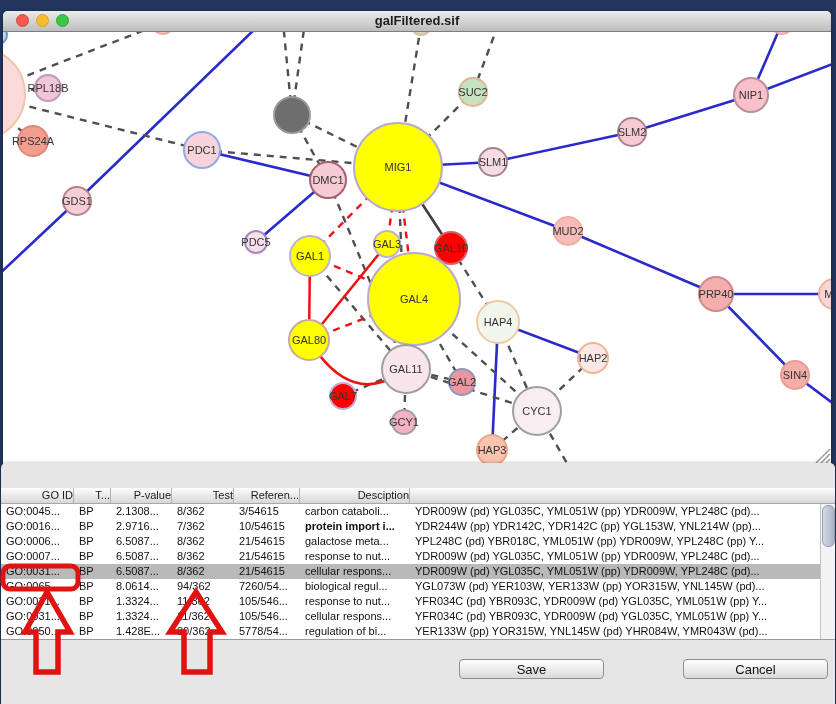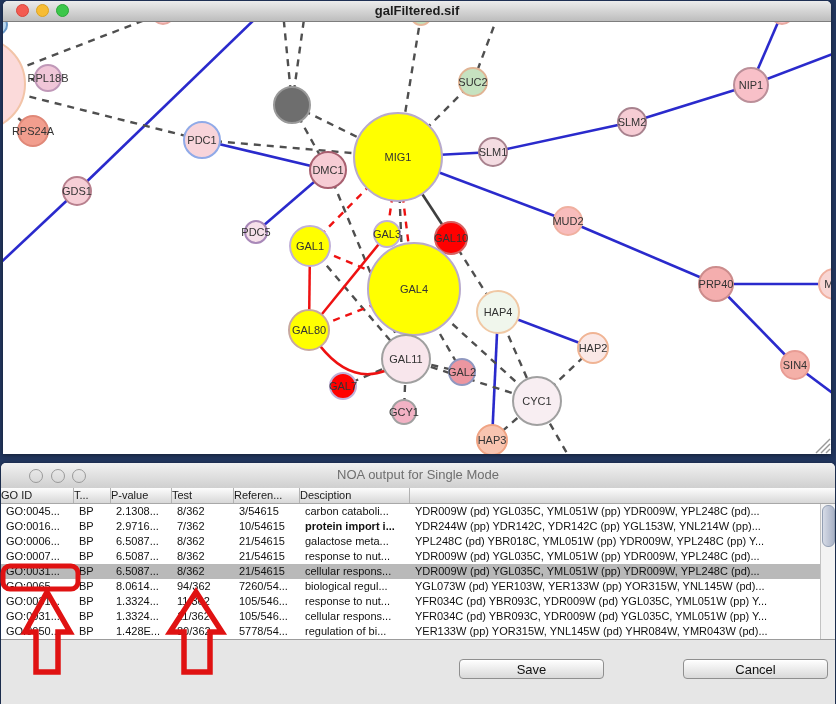--- a/index.html
+++ b/index.html
@@ -4,21 +4,21 @@
 <style>
   html,body{margin:0;padding:0;}
   body{
     width:836px;height:704px;position:relative;overflow:hidden;
     background:#22365e;
     font-family:"Liberation Sans","DejaVu Sans",sans-serif;
     -webkit-font-smoothing:antialiased;
   }
   .window{position:absolute;box-shadow:0 1px 4px rgba(0,0,0,.45);}
   
-  .net-window{left:3px;top:1px;width:828px;height:453px;border-radius:5px 5px 0 0;background:#fff;}
+  .net-window{left:3px;top:11px;width:828px;height:453px;border-radius:5px 5px 0 0;background:#fff;}
   .titlebar{
     position:relative;height:20px;border-radius:5px 5px 0 0;
     background:linear-gradient(#ececec,#bdbdbd);
     border-bottom:1px solid #7e7e7e;
   }
   .titlebar .title{
     position:absolute;left:0;right:0;top:2px;text-align:center;
     font-size:13px;font-weight:bold;color:#1d1d1d;
   }
   .tl{position:absolute;top:3px;width:13px;height:13px;border-radius:50%;box-sizing:border-box;}
@@ -33,21 +33,21 @@
   }
   .noa-titlebar .title{
     position:absolute;left:0;right:0;top:4px;text-align:center;
     font-size:13px;color:#6f6f6f;
   }
   .gl{position:absolute;top:6px;width:14px;height:14px;border-radius:50%;
       box-sizing:border-box;border:1.5px solid #9a9a9a;background:transparent;}
   .noa-table{position:absolute;left:0;top:25px;width:834px;height:151px;background:#fff;border-bottom:1px solid #9c9c9c;}
   .thead{display:flex;height:15px;background:linear-gradient(#fdfdfd,#d7d7d7);border-bottom:1px solid #a8a8a8;}
   .th{box-sizing:border-box;border-right:1px solid #b2b2b2;font-size:11px;line-height:14px;
-      text-align:left;color:#1a1a1a;white-space:nowrap;overflow:hidden;flex:none;}
+      text-align:right;color:#1a1a1a;white-space:nowrap;overflow:hidden;flex:none;}
   .trow{display:flex;height:15px;background:#fff;}
   .trow.selected{background:#b9b9b9;}
   .td{box-sizing:border-box;flex:none;font-size:11px;line-height:15px;color:#111;
       white-space:nowrap;overflow:hidden;padding-left:5px;}
   .vscroll{position:absolute;right:0;top:16px;width:15px;height:135px;
       background:#f3f3f3;border-left:1px solid #c3c3c3;box-sizing:border-box;}
   .vthumb{margin:1px;width:11px;height:40px;border-radius:6px;border:1px solid #94a0b4;
       background:linear-gradient(90deg,#d6dbe6,#a9b2c6);}
   .btn{
     position:absolute;height:20px;width:145px;border:1px solid #8f8f8f;border-radius:4px;
@@ -186,26 +186,20 @@
       </svg>
     <svg width="828" height="432" viewBox="0 0 828 432" style="position:absolute;left:0;top:0;">
       <line x1="813" y1="431" x2="827" y2="417" stroke="#999" stroke-width="1.4"></line>
       <line x1="818" y1="431" x2="827" y2="422" stroke="#999" stroke-width="1.4"></line>
       <line x1="823" y1="431" x2="827" y2="427" stroke="#999" stroke-width="1.4"></line>
     </svg>
   </div>
 </div>
 
 <div class="window noa-window">
-  <div class="noa-titlebar">
-    <span class="gl" style="left:28px;"></span>
-    <span class="gl" style="left:50px;"></span>
-    <span class="gl" style="left:71px;"></span>
-    <div class="title">NOA output for Single Mode</div>
-  </div>
   <div class="noa-table">
     <div class="thead" id="thead">
         <div class="th" style="width: 73px;">GO ID</div>
         <div class="th" style="width: 37px;">T...</div>
         <div class="th" style="width: 61px;">P-value</div>
         <div class="th" style="width: 62px;">Test</div>
         <div class="th" style="width: 66px;">Referen...</div>
         <div class="th" style="width: 110px;">Desciption</div>
         <div class="th" style="width: 16px; border-right: none;"></div>
       </div>

